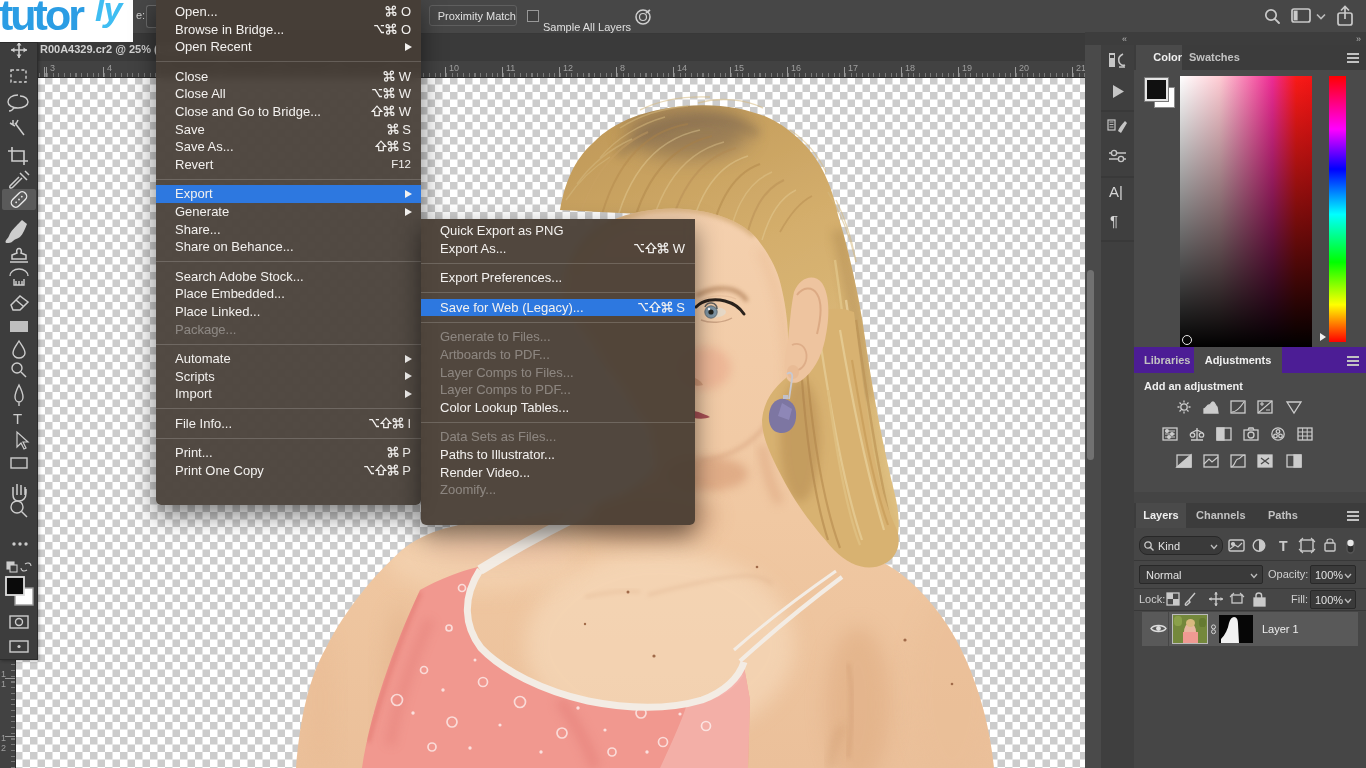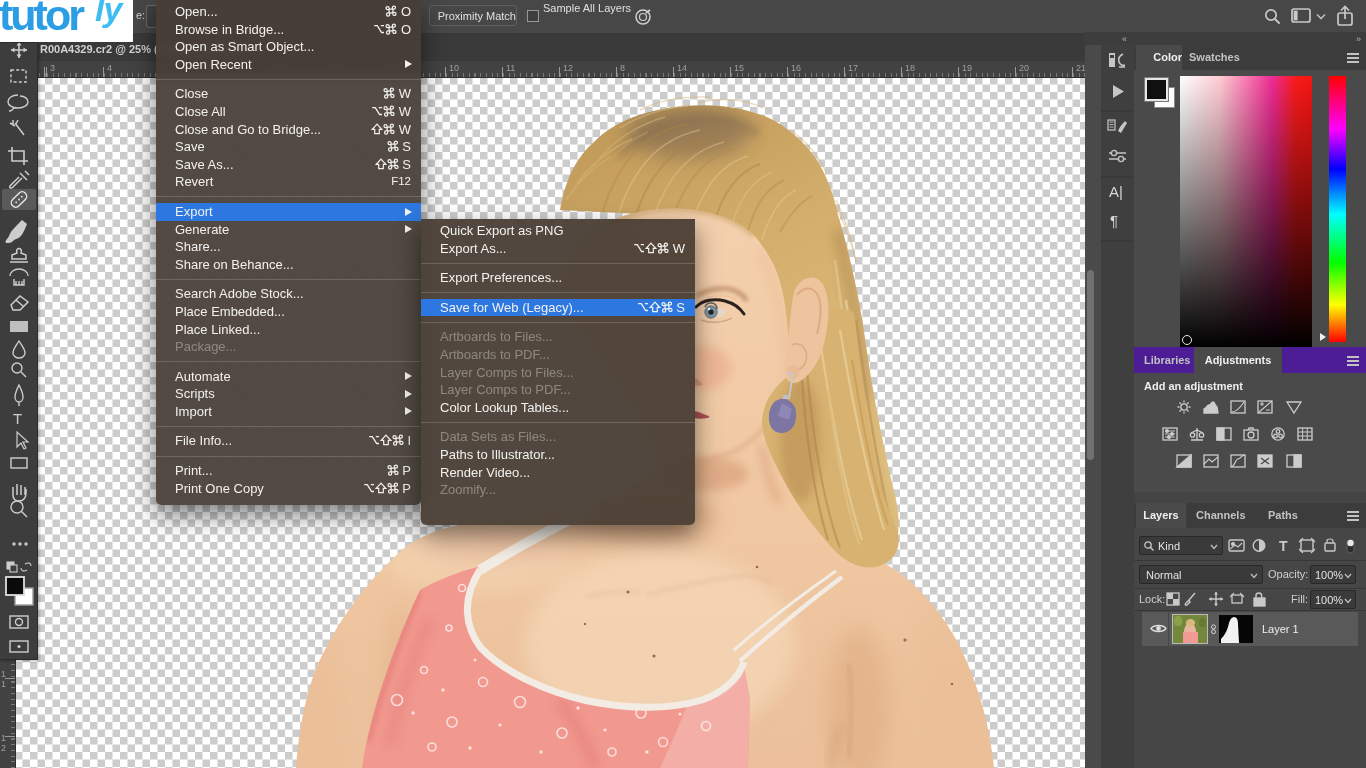--- a/index.html
+++ b/index.html
@@ -281,21 +281,21 @@
   <span class="rnum" style="left:1px;top:544px">1<br>0</span>
   <span class="rnum" style="left:1px;top:592px">1<br>1</span>
   <span class="rnum" style="left:1px;top:656px">1<br>2</span>
 </div>
 
 <div id="topbar" class="abs">
   <span style="position:absolute;left:136px;top:9px;font-size:11px;color:#cfcfcf;">e:</span>
   <span style="position:absolute;left:146px;top:5px;width:10px;height:21px;border:1px solid #6a6a6a;border-right:none;border-radius:3px 0 0 3px;background:#404040;"></span>
   <span style="position:absolute;left:429px;top:5px;width:88px;height:21px;border:1px solid #5f5f5f;border-radius:3px;box-sizing:border-box;text-align:right;line-height:20px;font-size:11px;color:#e0e0e0;">Proximity Match</span>
   <span style="position:absolute;left:527px;top:10px;width:10px;height:10px;border:1px solid #989898;background:#3f3f3f;"></span>
-  <span style="position:absolute;left:543px;top:2px;font-size:11px;color:#e0e0e0;">Sample All Layers</span>
+  <span style="position:absolute;left:543px;top:21px;font-size:11px;color:#e0e0e0;">Sample All Layers</span>
   <svg style="position:absolute;left:634px;top:8px" width="18" height="18" viewBox="0 0 18 18">
       <circle cx="9" cy="9" r="7" stroke="#cfcfcf" stroke-width="1.5" fill="none"></circle>
       <circle cx="9" cy="9" r="3.5" stroke="#cfcfcf" stroke-width="1.2" fill="none"></circle>
       <path d="M12,5 L16,2" stroke="#cfcfcf" stroke-width="1.8"></path>
     </svg>
   <svg style="position:absolute;left:1263px;top:7px" width="18" height="18" viewBox="0 0 18 18">
       <circle cx="8" cy="8" r="5.2" stroke="#c9c9c9" stroke-width="1.7" fill="none"></circle>
       <path d="M11.8,11.8 L16,16" stroke="#c9c9c9" stroke-width="1.9" stroke-linecap="round"></path>
     </svg>
   <svg style="position:absolute;left:1291px;top:7px" width="22" height="18" viewBox="0 0 22 18">
@@ -528,21 +528,21 @@
     </svg>
   </div>
 
   <div style="position:absolute;left:0;top:458px;width:232px;height:310px;background:#3c3c3c;">
     <div style="position:absolute;left:2px;top:0;width:50px;height:25px;background:#4a4a4a;color:#f0f0f0;font-size:11px;font-weight:bold;text-align:center;line-height:25px;">Layers</div>
     <div style="position:absolute;left:62px;top:0;color:#c2c2c2;font-size:11px;font-weight:bold;line-height:25px;">Channels</div>
     <div style="position:absolute;left:134px;top:0;color:#c2c2c2;font-size:11px;font-weight:bold;line-height:25px;">Paths</div>
     <div style="position:absolute;left:213px;top:8px;width:12px;height:2px;background:#c2c2c2;box-shadow:0 4px 0 #c2c2c2,0 8px 0 #c2c2c2;"></div>
     <div style="position:absolute;left:0;top:25px;width:232px;height:285px;background:#464646;"></div>
 
-    <div style="position:absolute;left:5px;top:33px;width:84px;height:19px;background:#3a3a3a;border:1px solid #282828;border-radius:2px;box-sizing:border-box;">
+    <div style="position:absolute;left:5px;top:33px;width:84px;height:19px;background:#3a3a3a;border:1px solid #282828;border-radius:8px;box-sizing:border-box;">
       <svg style="position:absolute;left:3px;top:3px" width="12" height="12" viewBox="0 0 12 12">
           <circle cx="5" cy="5" r="3.2" stroke="#c9c9c9" stroke-width="1.3" fill="none"></circle>
           <path d="M7.5,7.5 L10.5,10.5" stroke="#c9c9c9" stroke-width="1.4"></path>
         </svg>
       <span style="position:absolute;left:18px;top:3px;font-size:11px;color:#e2e2e2;">Kind</span>
       <svg style="position:absolute;right:4px;top:7px" width="8" height="6" viewBox="0 0 8 6">
           <path d="M1,1 L4,4.5 L7,1" stroke="#bdbdbd" stroke-width="1.3" fill="none"></path>
         </svg>
     </div>
     <svg style="position:absolute;left:92px;top:33px" width="135" height="20" viewBox="0 0 135 20">
@@ -651,21 +651,20 @@
 <div id="filemenu" class="abs">
   <div style="height:3px"></div>
   <div class="mi">Open...<span class="sc"><svg class="scico" width="12" height="12" viewBox="0 0 12 12" stroke="#f3f1ef">
           <use href="#kcmd"></use>
         </svg> O</span></div>
   <div class="mi">Browse in Bridge...<span class="sc"><svg class="scico" width="12" height="12" viewBox="0 0 12 12" stroke="#f3f1ef">
           <use href="#kopt"></use>
         </svg><svg class="scico" width="12" height="12" viewBox="0 0 12 12" stroke="#f3f1ef">
           <use href="#kcmd"></use>
         </svg> O</span></div>
-  <div class="mi">Open as Smart Object...</div>
   <div class="mi">Open Recent<span class="arr"></span></div>
   <div class="msep"></div>
   <div class="mi">Close<span class="sc"><svg class="scico" width="12" height="12" viewBox="0 0 12 12" stroke="#f3f1ef">
           <use href="#kcmd"></use>
         </svg> W</span></div>
   <div class="mi">Close All<span class="sc"><svg class="scico" width="12" height="12" viewBox="0 0 12 12" stroke="#f3f1ef">
           <use href="#kopt"></use>
         </svg><svg class="scico" width="12" height="12" viewBox="0 0 12 12" stroke="#f3f1ef">
           <use href="#kcmd"></use>
         </svg> W</span></div>
@@ -731,21 +730,21 @@
   <div class="mi">Export Preferences...</div>
   <div class="msep"></div>
   <div class="mi hl">Save for Web (Legacy)...<span class="sc"><svg class="scico" width="12" height="12" viewBox="0 0 12 12" stroke="#f3f1ef">
           <use href="#kopt"></use>
         </svg><svg class="scico" width="12" height="12" viewBox="0 0 12 12" stroke="#f3f1ef">
           <use href="#kshf"></use>
         </svg><svg class="scico" width="12" height="12" viewBox="0 0 12 12" stroke="#f3f1ef">
           <use href="#kcmd"></use>
         </svg> S</span></div>
   <div class="msep"></div>
-  <div class="mi dis">Artboards to Files...</div>
+  <div class="mi dis">Generate to Files...</div>
   <div class="mi dis">Artboards to PDF...</div>
   <div class="mi dis">Layer Comps to Files...</div>
   <div class="mi dis">Layer Comps to PDF...</div>
   <div class="mi">Color Lookup Tables...</div>
   <div class="msep"></div>
   <div class="mi dis">Data Sets as Files...</div>
   <div class="mi">Paths to Illustrator...</div>
   <div class="mi">Render Video...</div>
   <div class="mi dis">Zoomify...</div>
 </div>

